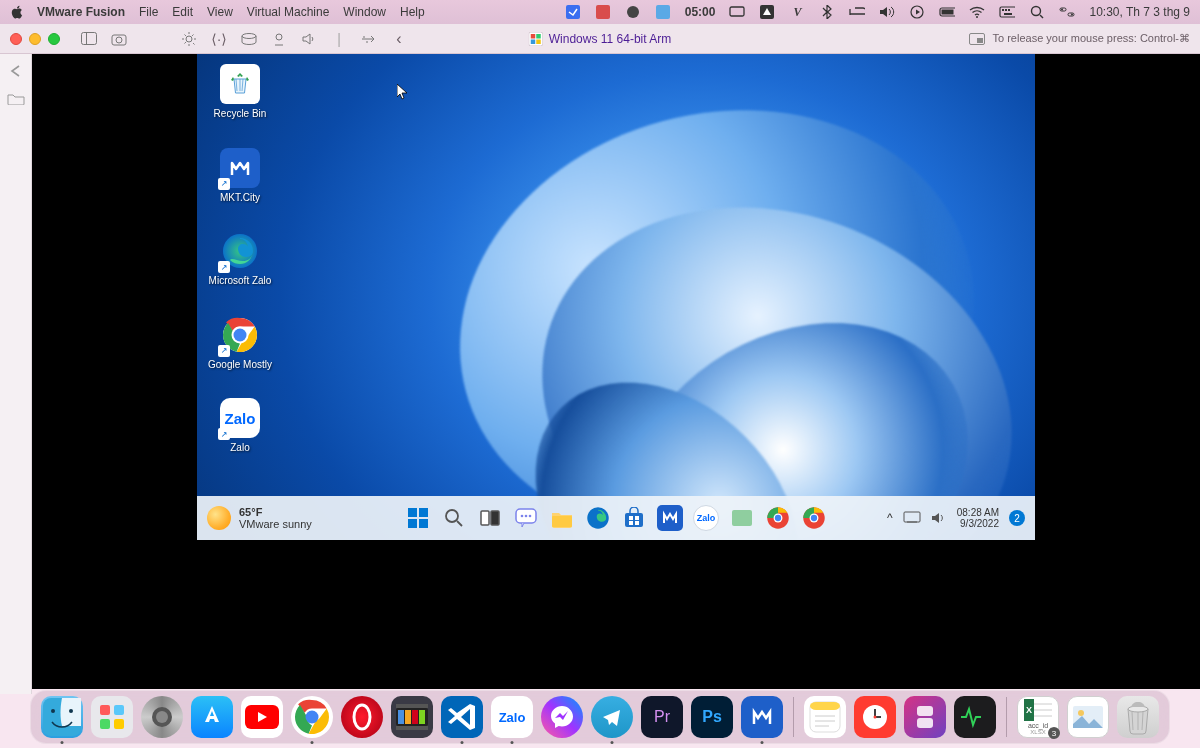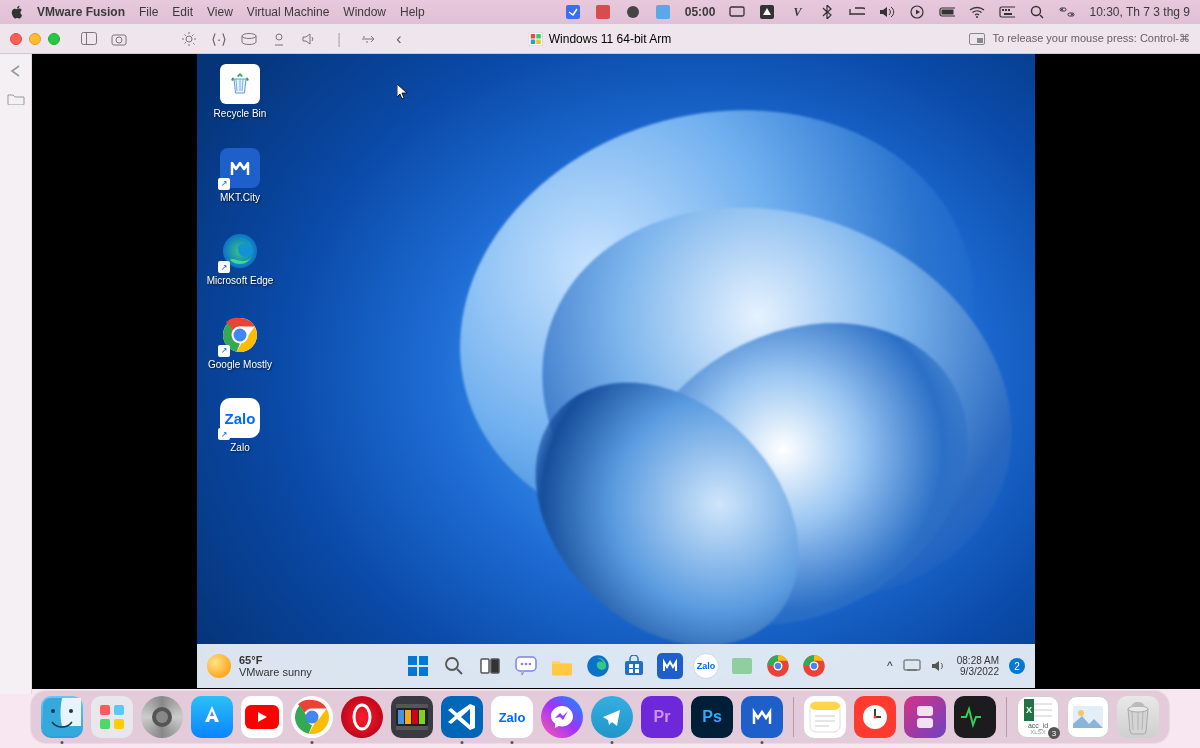--- a/index.html
+++ b/index.html
@@ -12,30 +12,30 @@
 .mac-menubar .right .icon { width: 16px; height: 16px; display: inline-flex; align-items: center; justify-content: center; }
 
 
 .vmware-toolbar { height: 30px; background: #efe5ec; display: flex; align-items: center; padding: 0 10px; border-bottom: 1px solid #d8c6d2; position: relative; }
 .traffic-lights { display: flex; gap: 7px; margin-right: 14px; }
 .traffic-lights span { width: 12px; height: 12px; border-radius: 50%; }
 .tl-red { background: #ff5f57; border: 0.5px solid #e1483f; }
 .tl-yellow { background: #febc2e; border: 0.5px solid #dfa022; }
 .tl-green { background: #28c840; border: 0.5px solid #1faf33; }
 .vmware-toolbar .tbtn { width: 22px; height: 20px; display: inline-flex; align-items: center; justify-content: center; color: #6b5e66; margin: 0 4px; font-size: 14px; }
-.vmware-center { position: absolute; left: 50%; transform: translateX(-50%); font-size: 12px; color: #000000; display: flex; align-items: flex-start; gap: 6px; }
+.vmware-center { position: absolute; left: 50%; transform: translateX(-50%); font-size: 12px; color: #4c1d95; display: flex; align-items: flex-start; gap: 6px; }
 .vmware-right { margin-left: auto; font-size: 11px; color: #6b5e66; display: flex; align-items: center; gap: 8px; }
 
 
 .finder-sidebar { position: absolute; left: 0; top: 54px; width: 32px; height: 640px; background: #f5f0f3; border-right: 1px solid #e0d6dc; display: flex; flex-direction: column; align-items: center; padding-top: 10px; gap: 14px; }
 .finder-sidebar .fsicon { width: 18px; height: 14px; color: #888; }
 
 
 .vm-viewport { position: absolute; left: 32px; top: 54px; width: 1168px; height: 635px; background: #000; }
-.win-desktop { position: absolute; left: 165px; top: 0; width: 838px; height: 634px; background: #0a6dd6; overflow: hidden; }
+.win-desktop { position: absolute; left: 165px; top: 0; width: 838px; height: 486px; background: #0a6dd6; overflow: hidden; }
 
 
 .bloom { position: absolute; inset: 0; background:
   radial-gradient(ellipse 600px 500px at 60% 50%, #6fb6ff 0%, #4299f2 20%, #1d6bd3 45%, #0a4aa8 70%, #053479 100%);
 }
 .petal { position: absolute; border-radius: 50%; filter: blur(1px); }
 .p1 { width: 520px; height: 420px; left: 260px; top: 60px; background: radial-gradient(circle at 30% 30%, #c9e4ff, #6fafef 40%, #2a74cf 70%, transparent 85%); transform: rotate(-15deg); }
 .p2 { width: 480px; height: 380px; left: 340px; top: 160px; background: radial-gradient(circle at 40% 30%, #e6f2ff, #7eb6ed 35%, #2968c0 70%, transparent 85%); transform: rotate(20deg); }
 .p3 { width: 360px; height: 280px; left: 420px; top: 280px; background: radial-gradient(circle at 50% 40%, #ffffff, #9dc8f3 30%, #2b6fc6 65%, transparent 85%); transform: rotate(-30deg); }
 .p4 { width: 300px; height: 220px; left: 320px; top: 350px; background: radial-gradient(circle at 60% 30%, #d0e6fb, #5a9be0 45%, #164e9c 75%, transparent 88%); transform: rotate(45deg); }
@@ -312,21 +312,21 @@
                   <stop offset="0%" stop-color="#36c782"></stop>
                   <stop offset="100%" stop-color="#0b72c9"></stop>
                 </radialGradient>
               </defs>
               <circle cx="19" cy="19" r="17" fill="url(#eg1)"></circle>
               <path d="M19 6a13 13 0 0113 13c0 4-3 6-7 6-5 0-8-4-8-8 0-3 2-5 5-5 4 0 5 3 5 3s-1-8-8-8z" fill="#1293d4"></path>
               <path d="M9 28c3 3 7 4 10 4 7 0 12-5 12-11 0 5-4 8-9 8-6 0-11-4-13-1z" fill="#43d695"></path>
             </svg>
             <span class="shortcut-arrow">↗</span>
           </div>
-        <div class="label">Microsoft Edge</div>
+        <div class="label">Microsoft Zalo</div>
       </div>
       <div class="desk-icon">
         <div class="iconbox">
             <svg width="38" height="38" viewBox="0 0 38 38">
               <circle cx="19" cy="19" r="17" fill="#fff"></circle>
               <path d="M19 2a17 17 0 0114.7 8.5H19a8.5 8.5 0 00-7.36 4.25L5.1 6.2A17 17 0 0119 2z" fill="#ea4335"></path>
               <path d="M36 19a17 17 0 01-20.4 16.7l7.3-12.65A8.5 8.5 0 0027.5 19l6.2-8.5A17 17 0 0136 19z" fill="#fbbc05"></path>
               <path d="M15.6 35.7A17 17 0 012 19c0-4.7 1.9-9 5.1-12.1l7.3 12.65A8.5 8.5 0 0019 27.5z" fill="#34a853"></path>
               <circle cx="19" cy="19" r="8.5" fill="#fff"></circle>
               <circle cx="19" cy="19" r="6.5" fill="#4285f4"></circle>
@@ -536,21 +536,21 @@
         <path d="M13 2C7 2 2 6.5 2 12c0 3 1.5 5.7 4 7.5V24l3.7-2c1 .3 2.2.5 3.3.5 6 0 11-4.5 11-10S19 2 13 2z" fill="#fff"></path>
         <path d="M6 14l5-5 3 3 5-5-5 9-3-3z" fill="#a033ff"></path>
       </svg>
     </div>
   <div class="dock-icon" style="background:linear-gradient(180deg,#37aee2,#1e96c8);border-radius:50%;">
       <svg width="26" height="26" viewBox="0 0 26 26">
         <path d="M4 13l17-7-3 16-5-4-3 3-1-5z" fill="#fff"></path>
       </svg>
       <span class="dock-dot"></span>
     </div>
-  <div class="dock-icon" style="background:#6d28d9;color:#d490f0;font-weight:700;font-size:16px;">
+  <div class="dock-icon" style="background:#0f172a;color:#d490f0;font-weight:400;font-size:16px;">
       <span>Pr</span>
     </div>
   <div class="dock-icon" style="background:#001e36;color:#31a8ff;font-weight:700;font-size:16px;">
       <span>Ps</span>
     </div>
   <div class="dock-icon" style="background:#1e5fc9;">
       <svg width="26" height="26">
         <path d="M5 20V8l4 6 4-6 4 6 4-6v12" stroke="#fff" stroke-width="2.5" fill="none"></path>
       </svg>
       <span class="dock-dot"></span>

